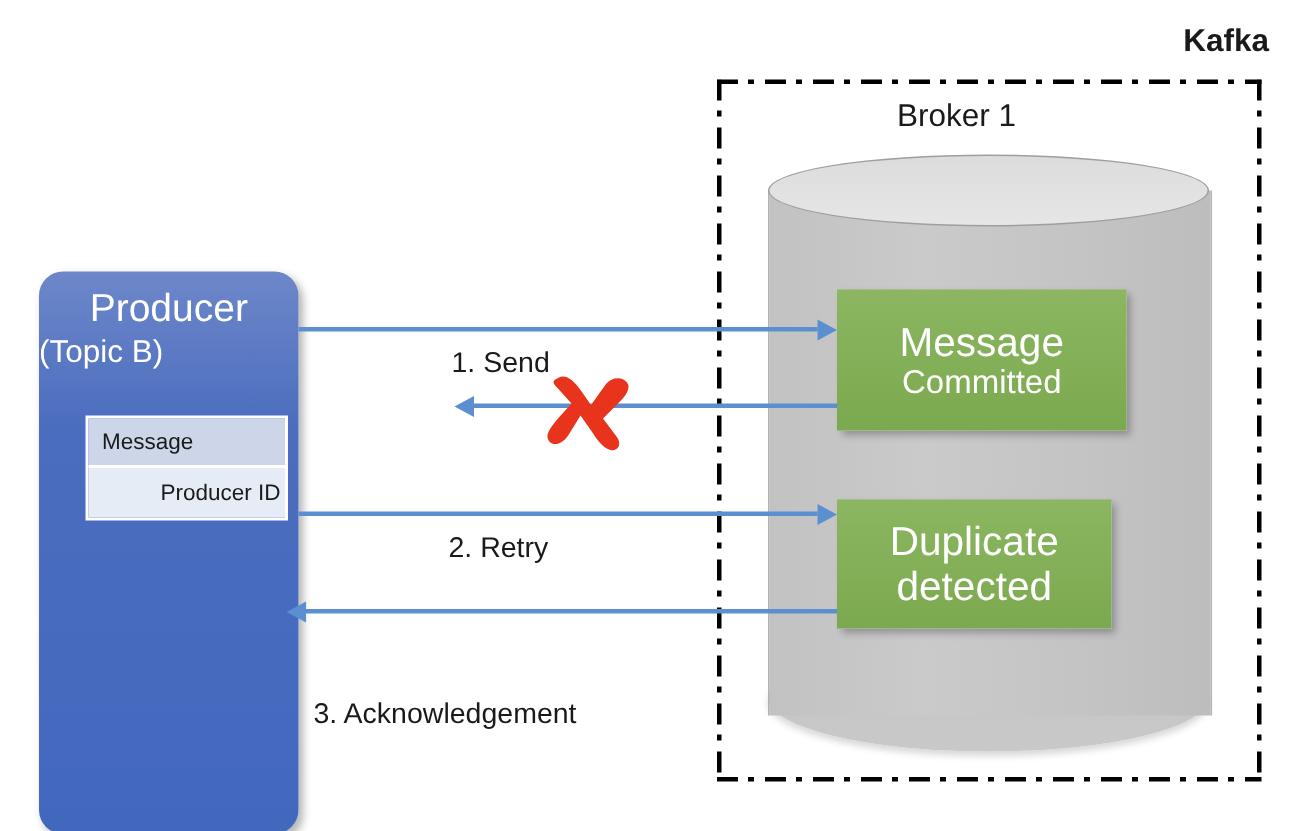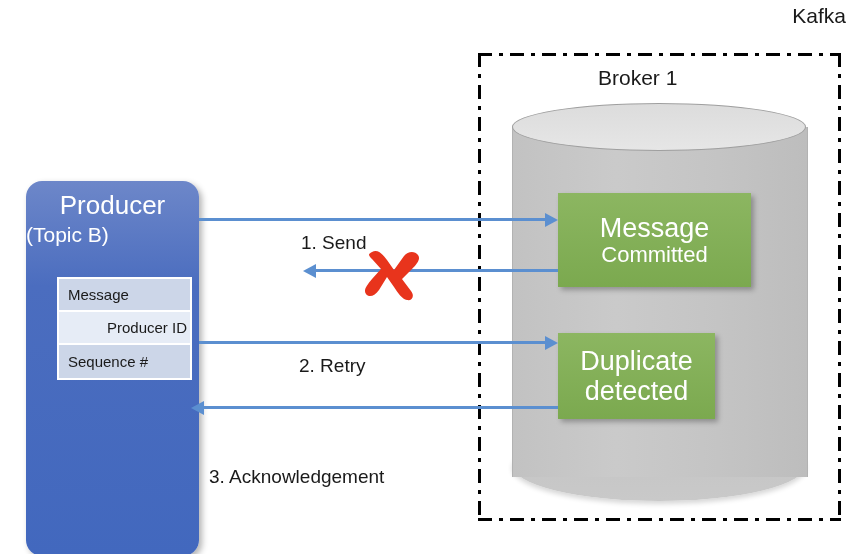--- a/index.html
+++ b/index.html
@@ -15,22 +15,22 @@
       background-image:linear-gradient(to right,#000 0 14px,transparent 14px 21px,#000 21px 25px,transparent 25px 32px);
       background-size:32px 3px;}
   .kafka-box .edge.v{width:3px;top:0;bottom:0;
       background-image:linear-gradient(to bottom,#000 0 14px,transparent 14px 21px,#000 21px 25px,transparent 25px 32px);
       background-size:3px 32px;}
   .kafka-box .edge.top{top:0;}
   .kafka-box .edge.bottom{bottom:0;}
   .kafka-box .edge.left{left:0;}
   .kafka-box .edge.right{right:0;}
 
-  .kafka-label{position:absolute;right:22px;top:4px;font-size:21px;color:#1a1a1a;
-               white-space:nowrap;}
+  .kafka-label{position:absolute;right:22px;top:16px;font-size:21px;color:#1a1a1a;
+               white-space:nowrap;font-weight:bold;}
   .broker-label{position:absolute;left:598px;top:66px;font-size:21px;color:#1a1a1a;
                 white-space:nowrap;}
 
   
   .cylinder{position:absolute;left:512px;top:103px;width:294px;height:398px;}
   .cyl-body{position:absolute;left:0;top:24px;width:294px;height:350px;
             background:linear-gradient(to right,#c2c2c2 0%,#cacaca 35%,#c4c4c4 70%,#bdbdbd 100%);
             border-left:1px solid #b2b2b2;border-right:1px solid #b2b2b2;}
   .cyl-bottom{position:absolute;left:0;top:326px;width:294px;height:72px;
               border-radius:50%;
@@ -39,21 +39,21 @@
   .cyl-top{position:absolute;left:0;top:0;width:294px;height:48px;border-radius:50%;
            background:linear-gradient(to bottom,#dcdcdc,#e6e6e6);
            border:1px solid #9f9f9f;box-sizing:border-box;}
 
   
   .green-box{position:absolute;background:linear-gradient(to bottom,#8cb661,#7ba94f);
              box-shadow:3px 3px 5px rgba(0,0,0,.28);
              display:flex;flex-direction:column;align-items:center;justify-content:center;
              color:#fff;line-height:1.12;}
   .gb1{left:558px;top:193px;width:193px;height:94px;}
-  .gb2{left:558px;top:333px;width:157px;height:86px;}
+  .gb2{left:558px;top:333px;width:183px;height:86px;}
   .gb-l1{font-size:27px;}
   .gb-l2{font-size:22px;}
   .gb2 .gb-l1,.gb2 .gb-l2{font-size:27px;}
 
   
   .producer{position:absolute;left:26px;top:181px;width:173px;height:375px;
             border-radius:16px;
             background:linear-gradient(to bottom,#6d87c9 0%,#4b6dbf 28%,#4268be 100%);
             box-shadow:3px 3px 6px rgba(0,0,0,.3);}
   .producer-title{position:absolute;left:0;right:0;top:10px;text-align:center;
@@ -110,21 +110,20 @@
     <div class="gb-l1">Duplicate</div>
     <div class="gb-l2">detected</div>
   </div>
 
   <div class="producer">
     <div class="producer-title">Producer</div>
     <div class="producer-sub">(Topic B)</div>
     <div class="ptable">
       <div class="prow a">Message</div>
       <div class="prow b">Producer ID</div>
-      <div class="prow a">Sequence #</div>
     </div>
   </div>
 
   <div class="arrow" style="left:199px;top:218px;width:346px;"></div>
   <div class="head right" style="left:545px;top:213px;"></div>
   <div class="lbl" style="left:301px;top:188px;">1. Send</div>
 
   <div class="arrow" style="left:316px;top:269px;width:242px;"></div>
   <div class="head left" style="left:303px;top:264px;"></div>
 

